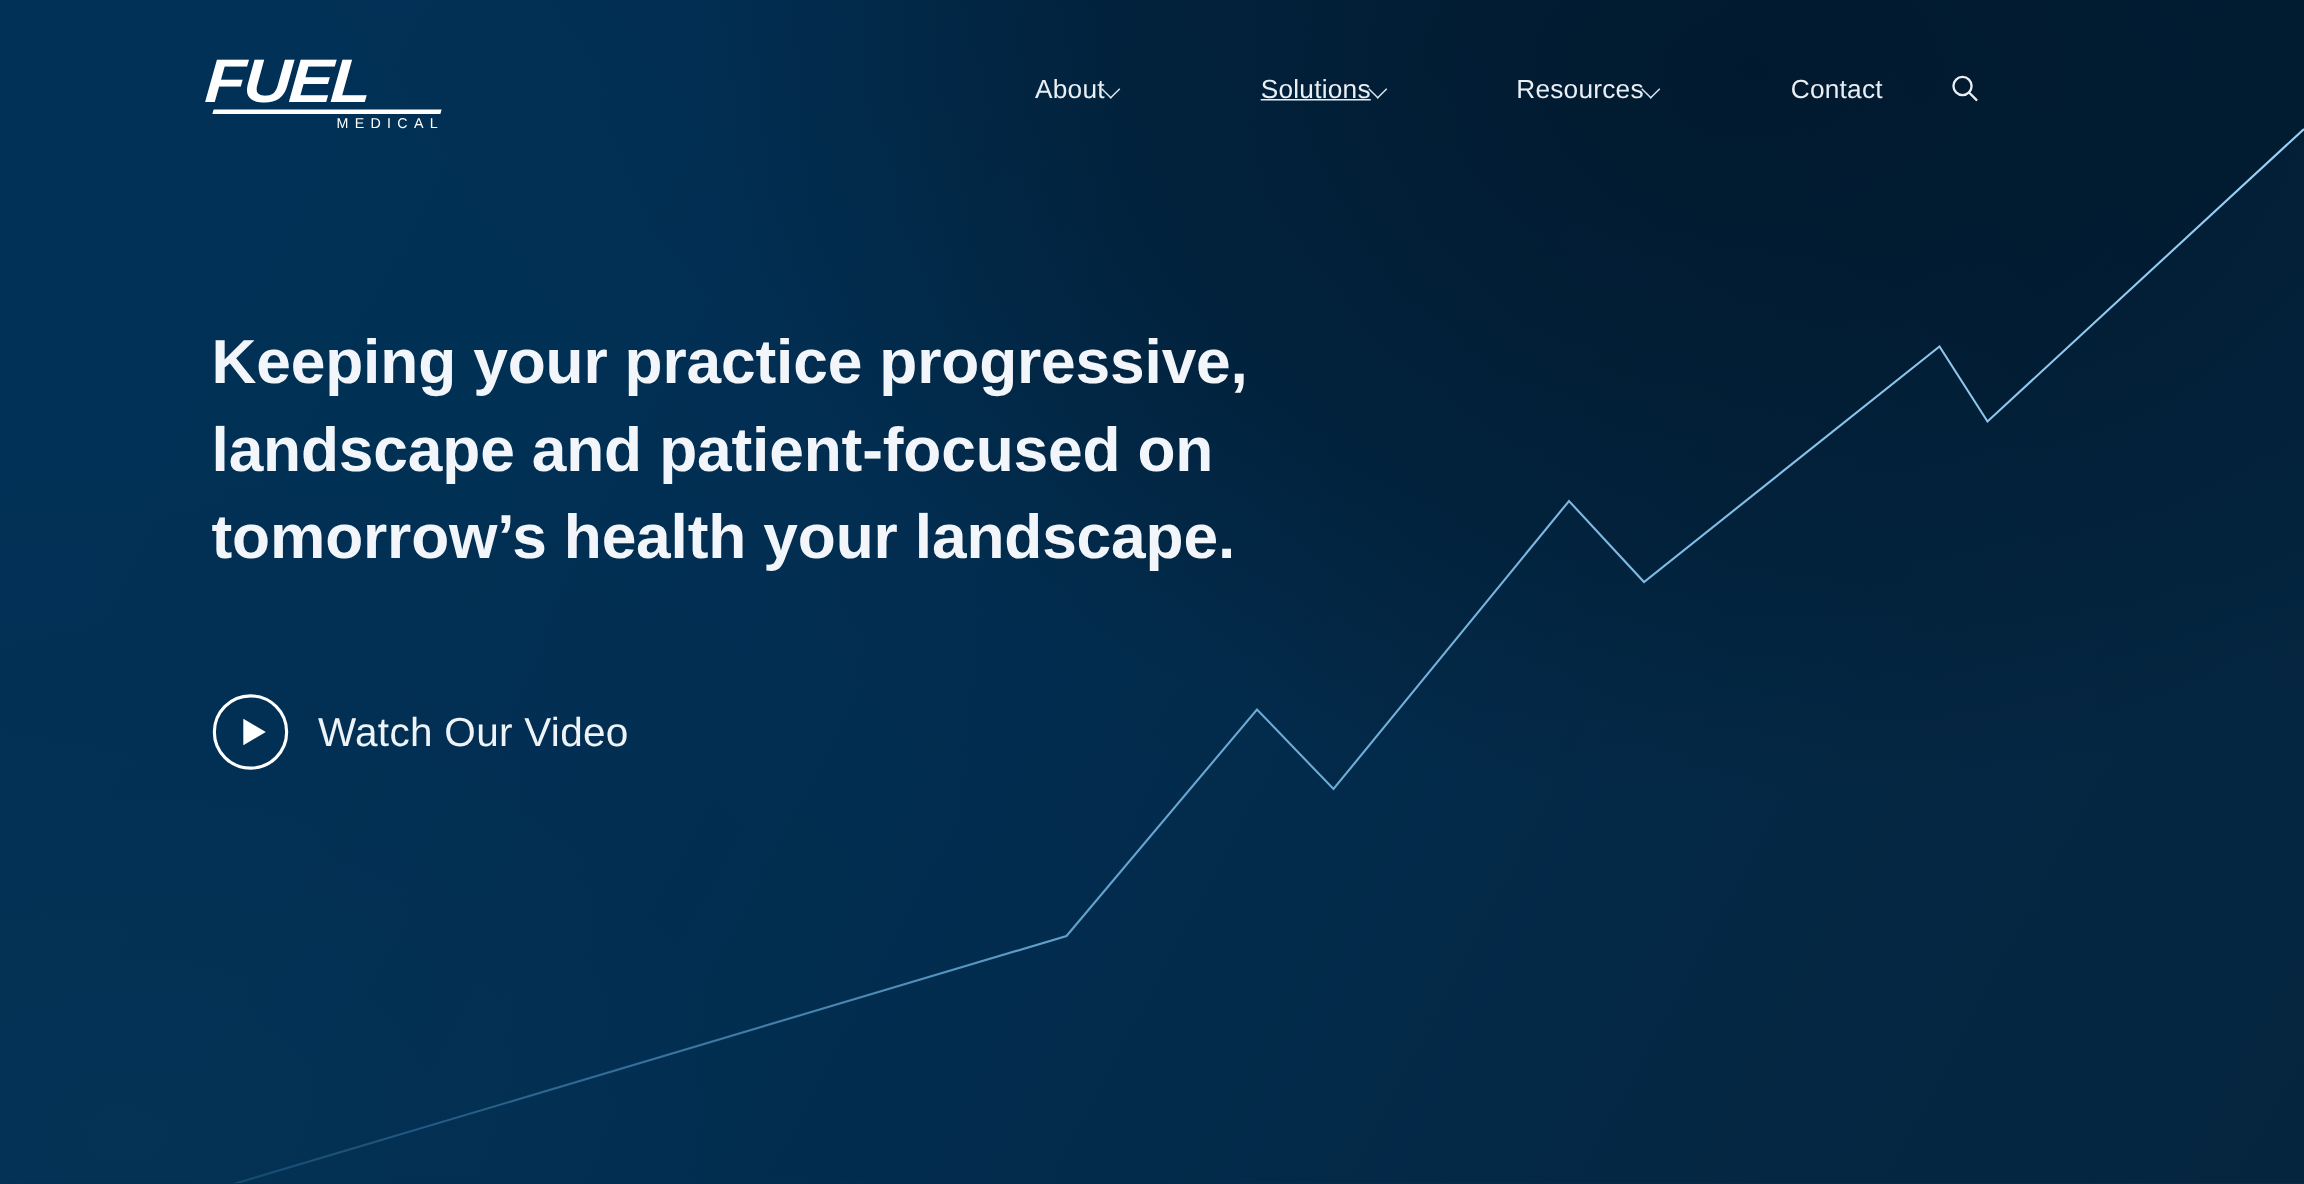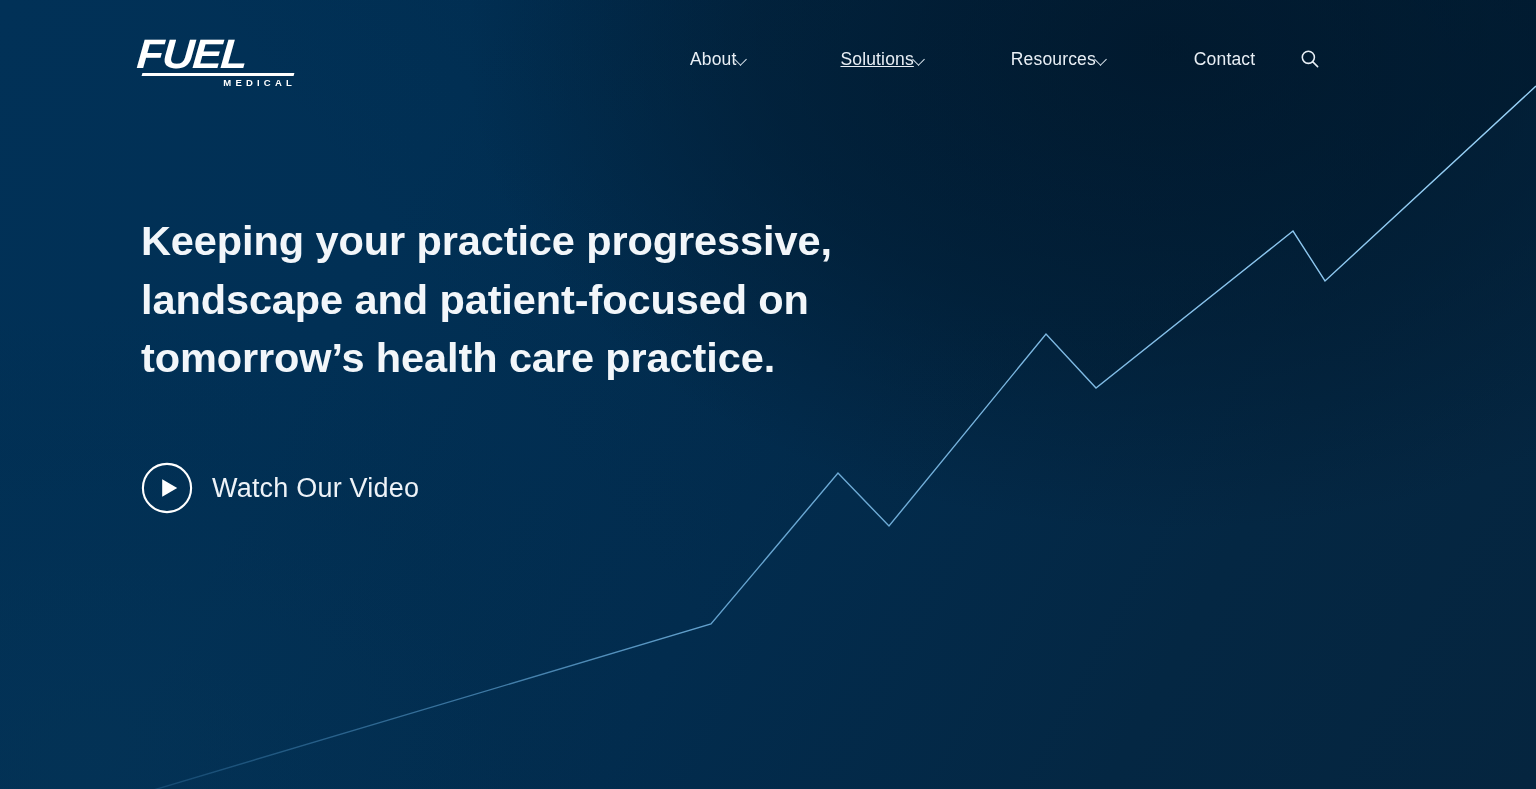--- a/index.html
+++ b/index.html
@@ -55,21 +55,21 @@
   }
   .logo-underline {
     position:absolute; left:5px; top:40px;
     width:152px; height:3px;
     background:#ffffff;
     transform:skewX(-16deg);
   }
   .logo-medical {
     position:absolute; right:1px; top:44px;
     font-size:9.5px;
-    font-weight:bold;
+    font-weight:normal;
     letter-spacing:4.2px;
     color:#ffffff;
     line-height:12px;
     margin-left:36px;
   }
 
   .nav {
     position:absolute; left:690px; top:0;
     height:118px;
     display:flex; align-items:center;
@@ -210,21 +210,21 @@
         </svg>
       </button>
 
     </nav>
   </header>
 
   <div class="hero">
     <h1 class="headline">
       <span>Keeping your practice progressive,</span>
       <span>landscape and patient-focused on</span>
-      <span>tomorrow’s health care practice.</span>
+      <span>tomorrow’s health your landscape.</span>
     </h1>
   </div>
 
   <a class="video-link">
     <svg class="play-circle" viewBox="0 0 52 52" fill="none">
       <circle cx="26" cy="26" r="24.1" stroke="#ffffff" stroke-width="2.1"></circle>
       <path d="M21.2 17.2 L36.2 26 L21.2 34.8 Z" fill="#ffffff"></path>
     </svg>
     <span class="video-label">Watch Our Video</span>
   </a>

